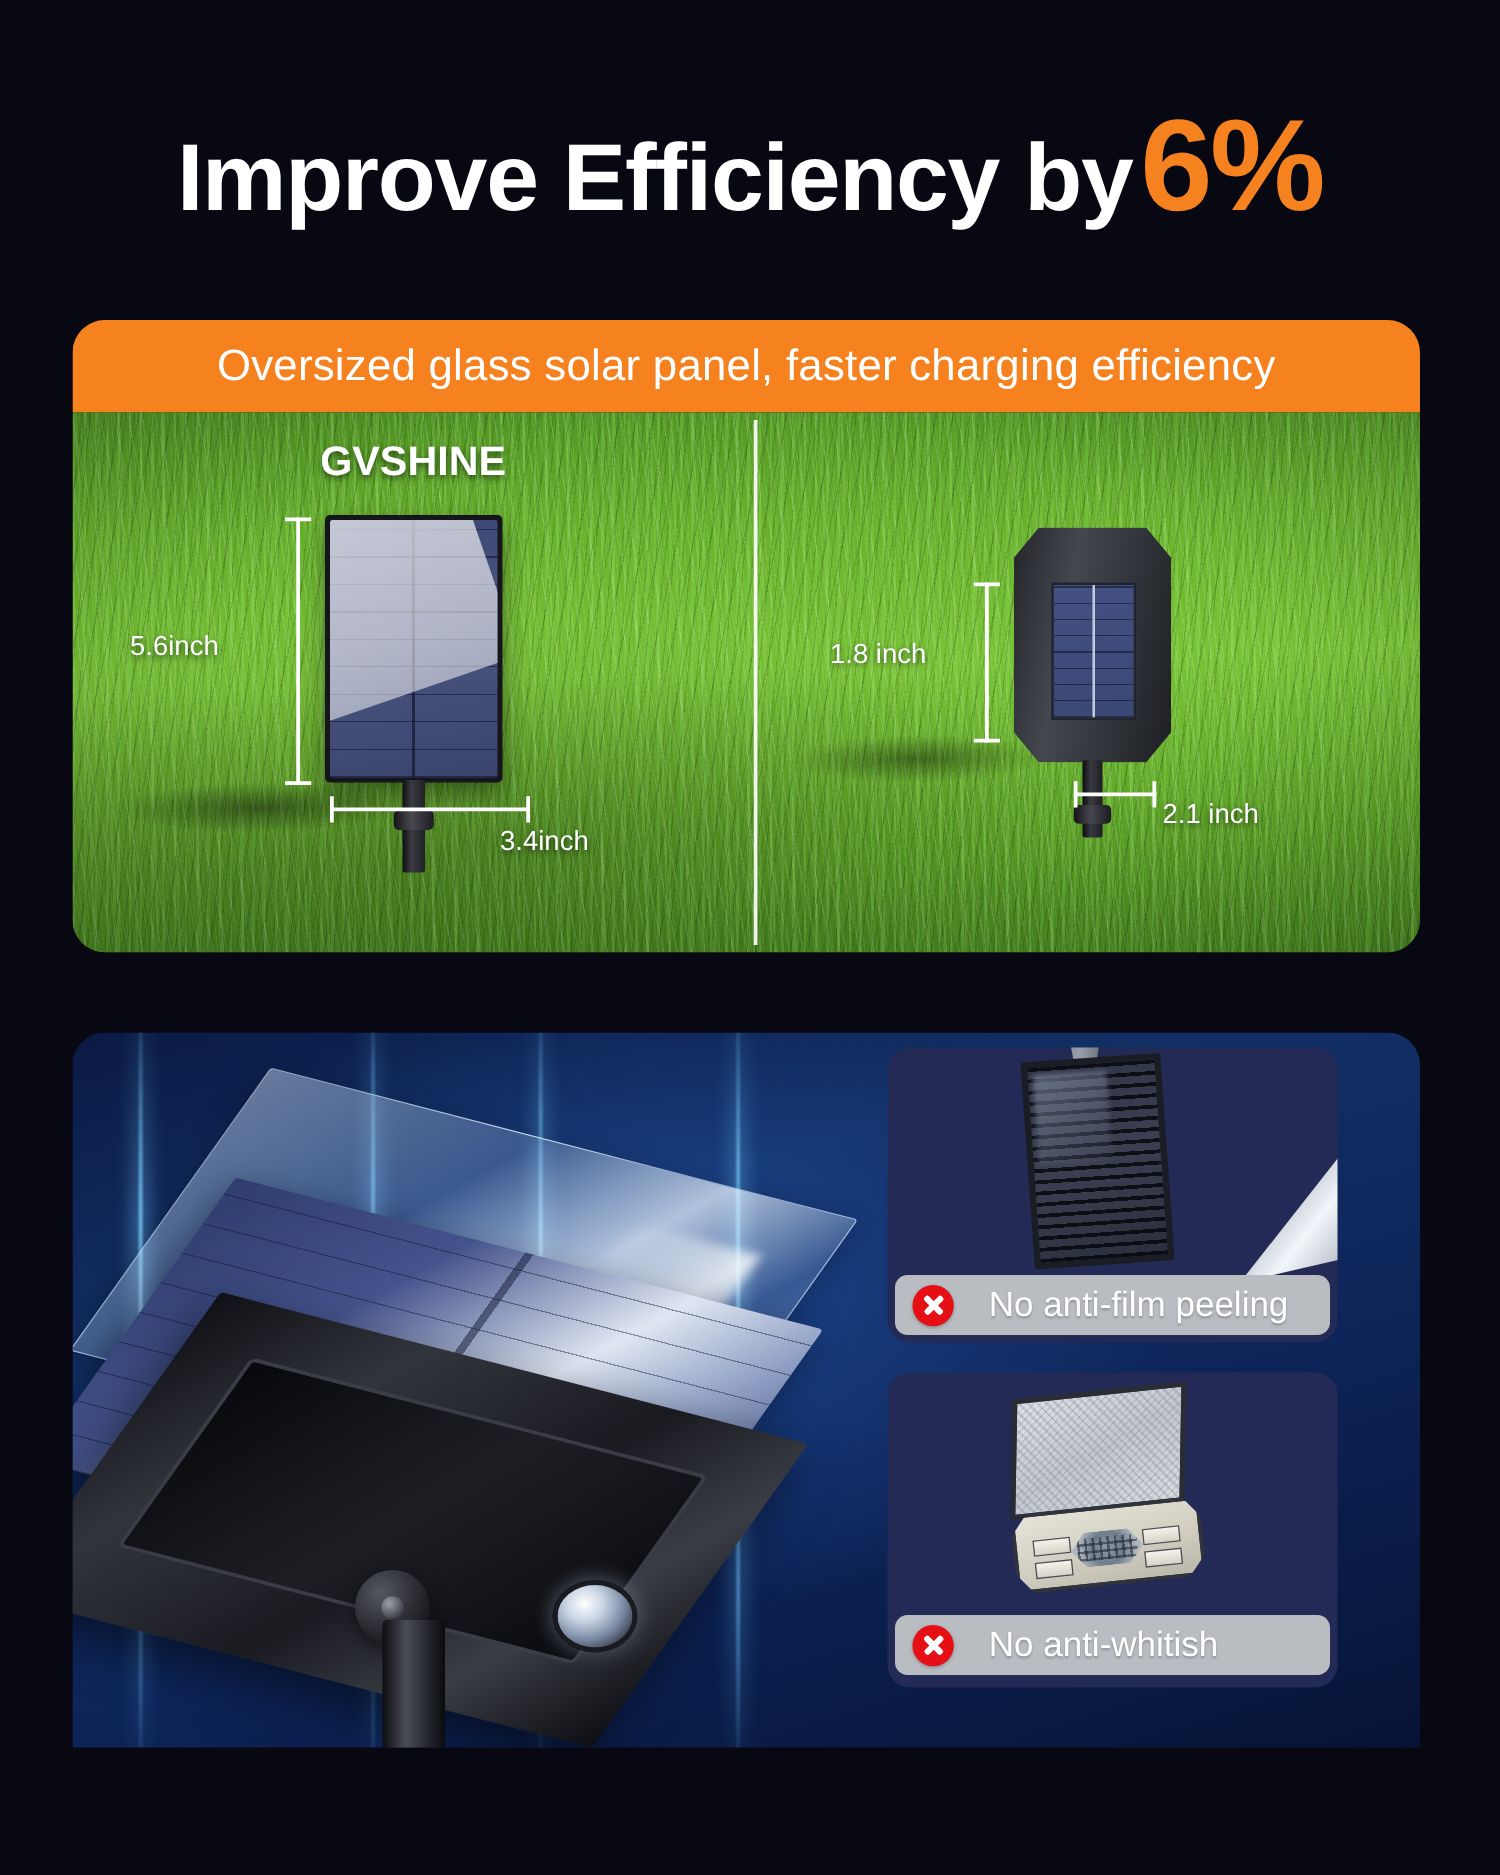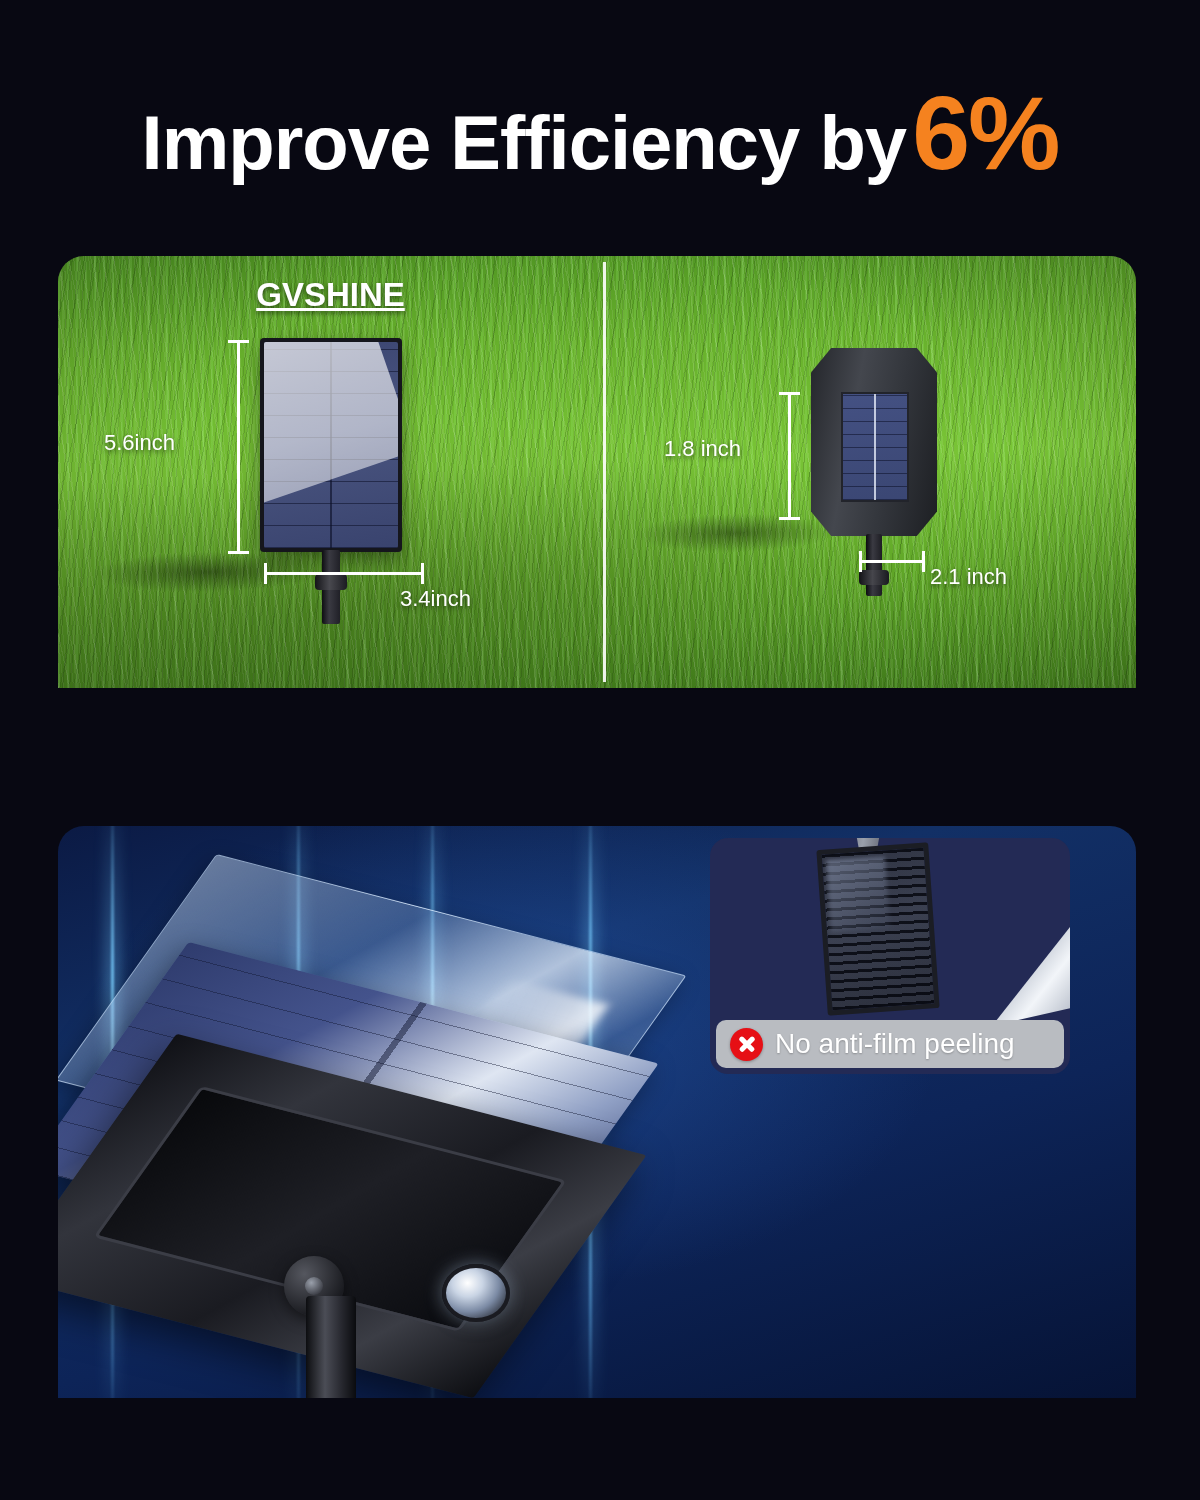--- a/index.html
+++ b/index.html
@@ -97,21 +97,20 @@
   .half-left  { left: 0;     width: 545px; }
   .half-right { left: 548px; width: 530px; }
 
   .brand-label {
     position: absolute;
     top: 20px; left: 0; width: 100%;
     text-align: center;
     color: #ffffff;
     font-size: 33px;
     text-shadow: 0 2px 5px rgba(0,0,0,0.55);
-    text-decoration: underline;
   }
   .brand-label.bold { font-weight: bold; }
 
   
   .gv-unit { position: absolute; left: 202px; top: 82px; }
   .gv-panel {
     position: absolute; left: 0; top: 0;
     width: 142px; height: 214px;
     background: #15161c;
     border-radius: 4px;
@@ -480,34 +479,37 @@
     width: 19px; height: 4.5px;
     background: #ffffff;
     border-radius: 2px;
   }
   .x-badge::before { transform: translate(-50%,-50%) rotate(45deg); }
   .x-badge::after  { transform: translate(-50%,-50%) rotate(-45deg); }
 
   .caption-text {
     color: #ffffff;
     font-size: 28px;
-    margin-left: 12px;
+    margin-left: 28px;
     white-space: nowrap;
     text-shadow: 0 1px 2px rgba(0,0,0,0.25);
   }
 </style>
 </head>
 <body>
 
 <div class="headline">
   <span class="headline-main">Improve Efficiency by</span><span class="headline-accent">6%</span>
 </div>
 
 <div class="card" id="card-compare">
 
+  <div class="card-banner">
+    <span class="card-banner-text">Oversized glass solar panel, faster charging efficiency</span>
+  </div>
 
   <div class="compare-body">
     <div class="grass-blades"></div>
     <div class="grass-vignette"></div>
 
     <div class="half half-left">
       <div class="brand-label bold">GVSHINE</div>
 
       <div class="gv-shadow"></div>
       <div class="gv-unit">
@@ -577,15 +579,32 @@
           <div class="peel-reflection"></div>
         </div>
         <div class="peel-film"></div>
       </div>
       <div class="caption-pill" id="caption-pill-0">
         <div class="x-badge"></div>
         <span class="caption-text">No anti-film peeling</span>
       </div>
     </div>
 
+    <div class="inset-card" id="inset-card-1">
+      <div class="inset-photo" id="inset-photo-1">
+        <div class="photo-white">
+          <div class="pw-top"></div>
+          <div class="pw-body"></div>
+          <div class="pw-strip" style="left:16px; top:114px; width:30px;"></div>
+          <div class="pw-strip" style="left:16px; top:132px; width:30px;"></div>
+          <div class="pw-strip" style="left:104px; top:114px; width:30px;"></div>
+          <div class="pw-strip" style="left:104px; top:132px; width:30px;"></div>
+          <div class="pw-leds"></div>
+        </div>
+      </div>
+      <div class="caption-pill" id="caption-pill-1">
+        <div class="x-badge"></div>
+        <span class="caption-text">No anti-whitish</span>
+      </div>
+    </div>
 
   </div>
 </div>
 
 </body></html>

